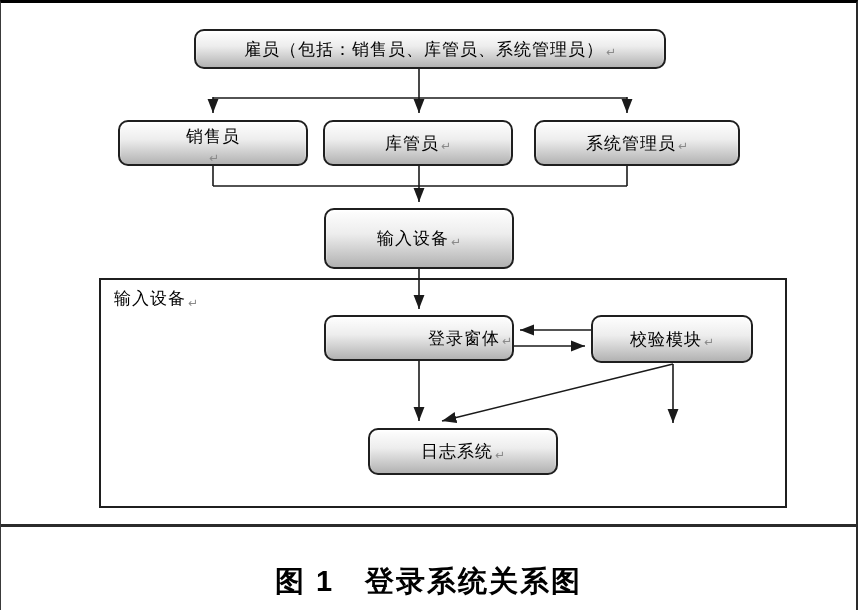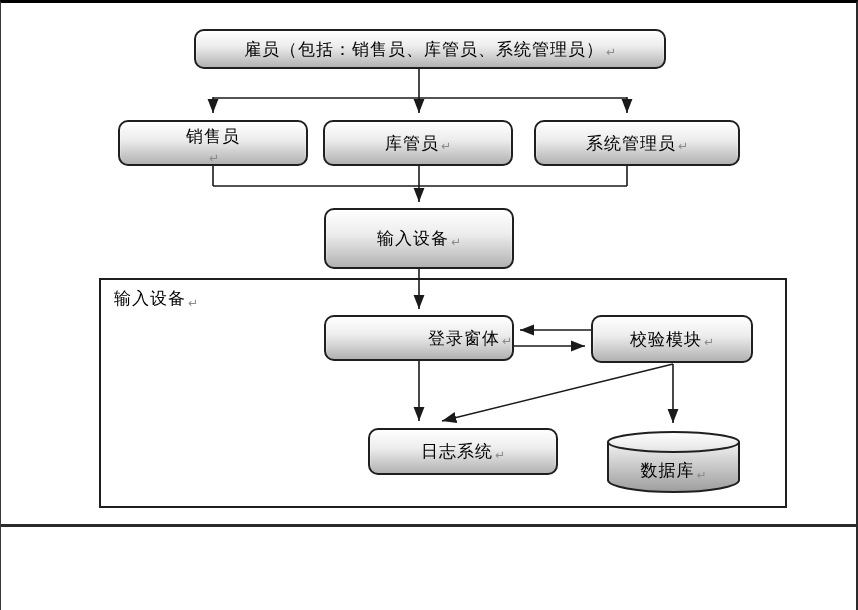--- a/index.html
+++ b/index.html
@@ -172,34 +172,18 @@
   <div class="node" style="left:590px; top:312px; width:162px; height:48px;">
       <span>校验模块</span>
       <span class="pmark">↵</span>
     </div>
 
   <div class="node" style="left:323px; top:425px; width:190px; height:47px;margin-left:44px;">
       <span>日志系统</span>
       <span class="pmark">↵</span>
     </div>
 
-  <div class="cyl" style="left:605px; top:427px; width:135px; height:64px;">
-    <svg width="135" height="64" viewBox="0 0 135 64">
-      <defs>
-        <linearGradient id="cylBody" x1="0" y1="0" x2="0" y2="1">
-          <stop offset="0" stop-color="#f2f2f2"></stop>
-          <stop offset="1" stop-color="#9d9d9d"></stop>
-        </linearGradient>
-        <linearGradient id="cylTop" x1="0" y1="0" x2="0" y2="1">
-          <stop offset="0" stop-color="#ffffff"></stop>
-          <stop offset="1" stop-color="#e3e3e3"></stop>
-        </linearGradient>
-      </defs>
-      <path d="M2,12 L2,50 C2,56.5 31,62 67.5,62 C104,62 133,56.5 133,50 L133,12" fill="url(#cylBody)" stroke="#1f1f1f" stroke-width="2"></path>
-      <ellipse cx="67.5" cy="12" rx="65.5" ry="10" fill="url(#cylTop)" stroke="#1f1f1f" stroke-width="2"></ellipse>
-    </svg>
-    <span class="cyl-label"><span>数据库</span><span class="pmark">↵</span></span>
-  </div>
 
   <div class="divider"></div>
 
+  <div class="caption">图 1　登录系统关系图</div>
 
 </div>
 
 </body></html>

